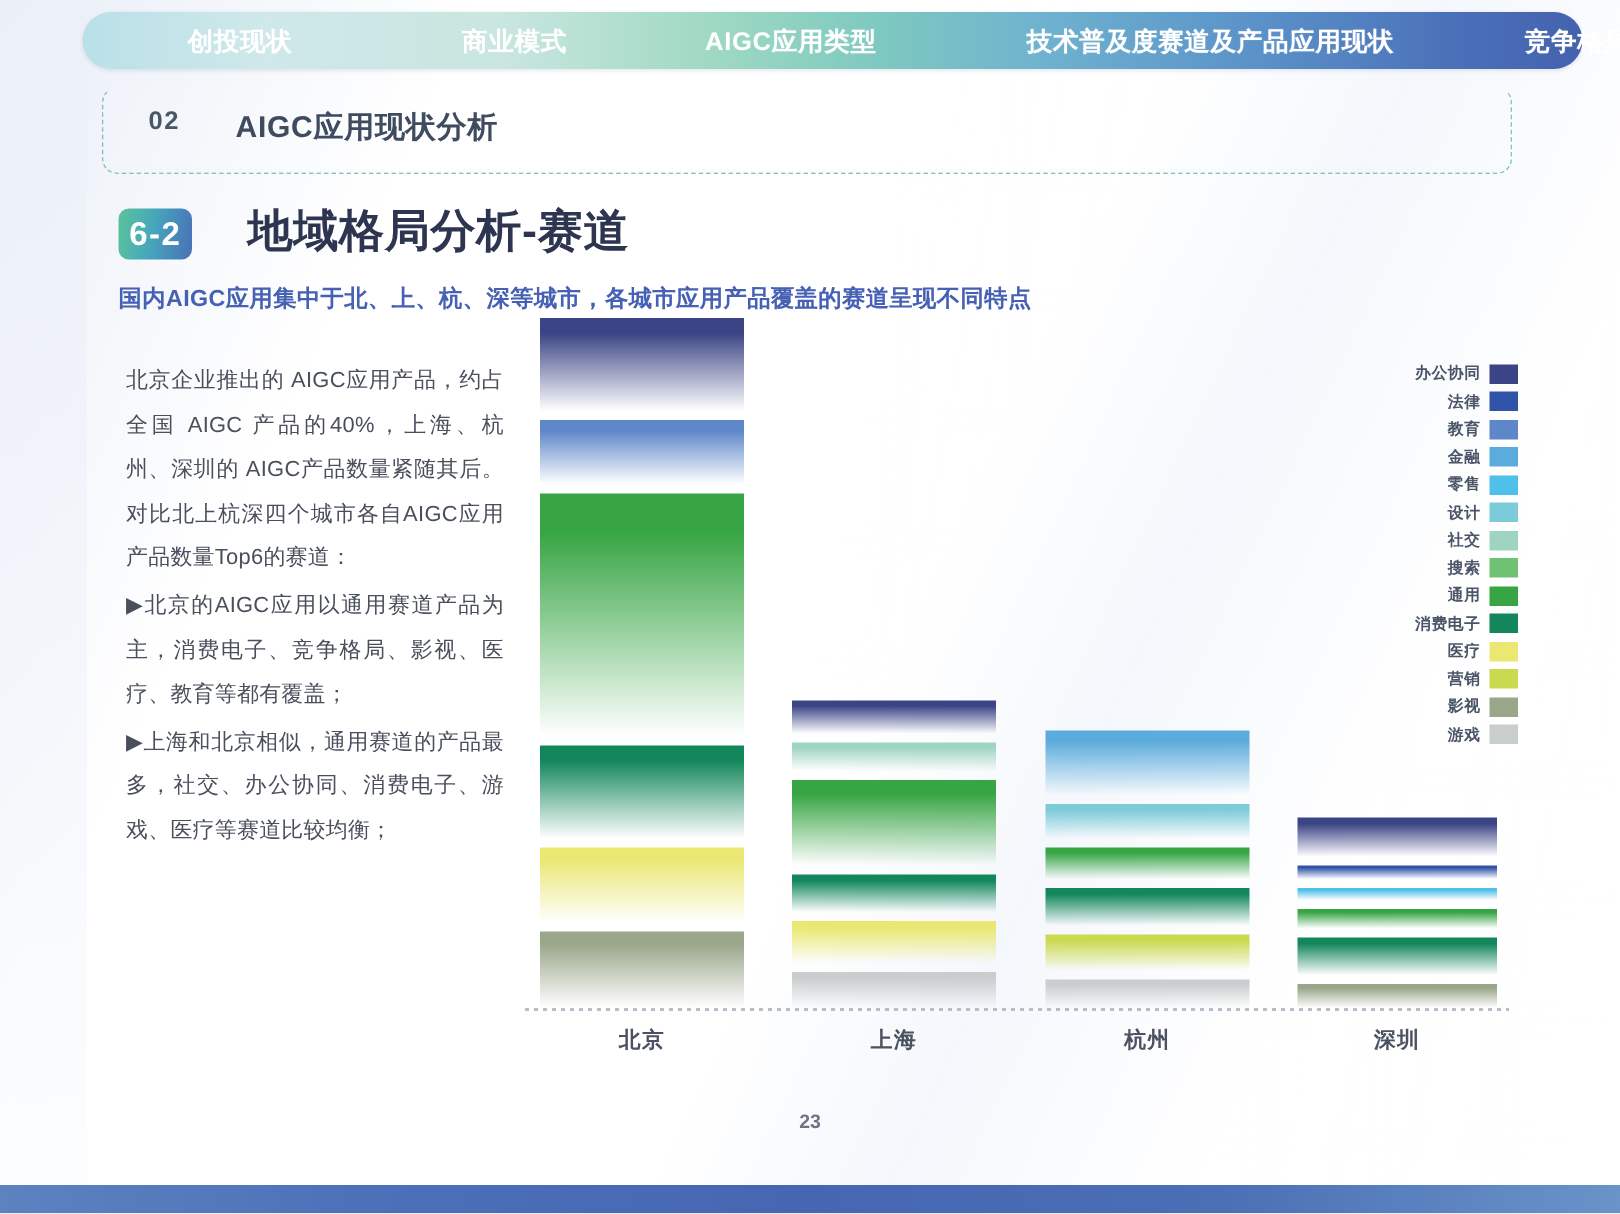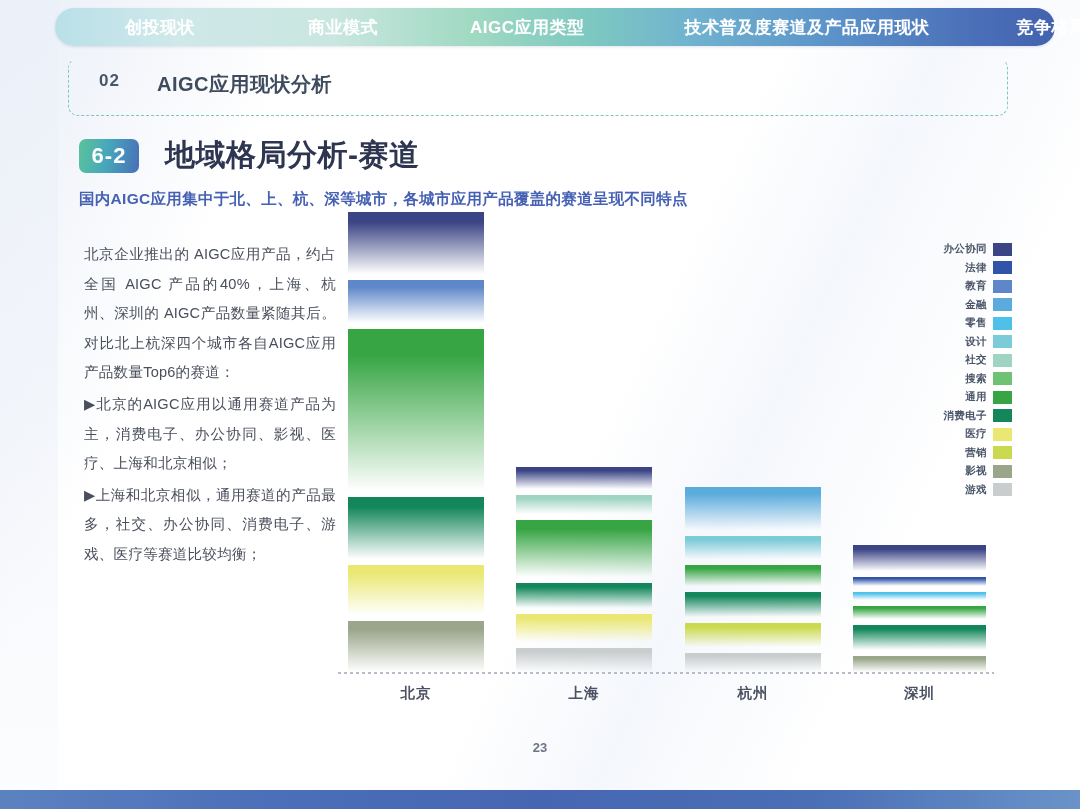--- a/index.html
+++ b/index.html
@@ -93,21 +93,21 @@
     position: absolute; right: 2px; top: -10px;
     font-size: 5.5px; color: #5fb8c0; letter-spacing: .6px; font-weight: bold;
   }
   #logo-wrap .mag {
     position: relative; width: 34px; height: 34px; margin-bottom: -2px;
   }
 
   
   #badge {
     position: absolute; left: 79px; top: 139px;
-    width: 60px; height: 34px; border-radius: 7px;
+    width: 49px; height: 34px; border-radius: 7px;
     background: linear-gradient(100deg,#5cc39a 0%, #46a8bb 45%, #4a6fb8 100%);
     color: #ffffff; font-size: 22px; font-weight: bold;
     display: flex; align-items: center; justify-content: center;
     letter-spacing: 1px;
   }
   #maintitle {
     position: absolute; left: 165px; top: 134px;
     font-size: 30px; font-weight: bold; color: #2d3550;
     letter-spacing: .5px; line-height: 42px;
   }
@@ -123,21 +123,21 @@
     width: 252px;
     font-size: 14.6px; line-height: 29.6px;
     color: #4a4f5c; letter-spacing: .2px;
     text-align: justify;
   }
   #bodytext p { margin: 0; }
   #bodytext p + p { margin-top: 2px; }
 
   
   #chart {
-    position: absolute; left: 336px; top: 232px;
+    position: absolute; left: 348px; top: 232px;
     width: 660px; height: 480px;
   }
   #plot {
     position: absolute; left: 0; top: 0;
     width: 660px; height: 440px;
   }
   .bar-group {
     position: absolute; bottom: 0;
   }
   .seg {
@@ -209,21 +209,21 @@
     <div class="sec-title">AIGC应用现状分析</div>
 
   </div>
 
   <div id="badge">6-2</div>
   <div id="maintitle">地域格局分析-赛道</div>
   <div id="subtitle">国内AIGC应用集中于北、上、杭、深等城市，各城市应用产品覆盖的赛道呈现不同特点</div>
 
   <div id="bodytext">
     <p>北京企业推出的 AIGC应用产品，约占全国 AIGC 产品的40%，上海、杭州、深圳的 AIGC产品数量紧随其后。对比北上杭深四个城市各自AIGC应用产品数量Top6的赛道：</p>
-    <p>▶北京的AIGC应用以通用赛道产品为主，消费电子、办公协同、影视、医疗、上海和北京相似；</p>
+    <p>▶北京的AIGC应用以通用赛道产品为主，消费电子、竞争格局、影视、医疗、教育等都有覆盖；</p>
     <p>▶上海和北京相似，通用赛道的产品最多，社交、办公协同、消费电子、游戏、医疗等赛道比较均衡；</p>
   </div>
 
   <div id="chart">
     <div id="plot">
         <div class="bar-group" style="left: 12px; width: 136px;">
           <div class="seg" title="北京 / 办公协同: 62" style="height: 62px; background: linear-gradient(rgb(59, 68, 133) 0%, rgb(59, 68, 133) 16%, rgba(255, 255, 255, 0) 100%); margin-bottom: 6px;"></div>
           <div class="seg" title="北京 / 教育: 43" style="height: 43px; background: linear-gradient(rgb(93, 135, 200) 0%, rgb(93, 135, 200) 16%, rgba(255, 255, 255, 0) 100%); margin-bottom: 6px;"></div>
           <div class="seg" title="北京 / 通用: 162" style="height: 162px; background: linear-gradient(rgb(55, 165, 68) 0%, rgb(55, 165, 68) 16%, rgba(255, 255, 255, 0) 100%); margin-bottom: 6px;"></div>
           <div class="seg" title="北京 / 消费电子: 62" style="height: 62px; background: linear-gradient(rgb(19, 135, 91) 0%, rgb(19, 135, 91) 16%, rgba(255, 255, 255, 0) 100%); margin-bottom: 6px;"></div>

